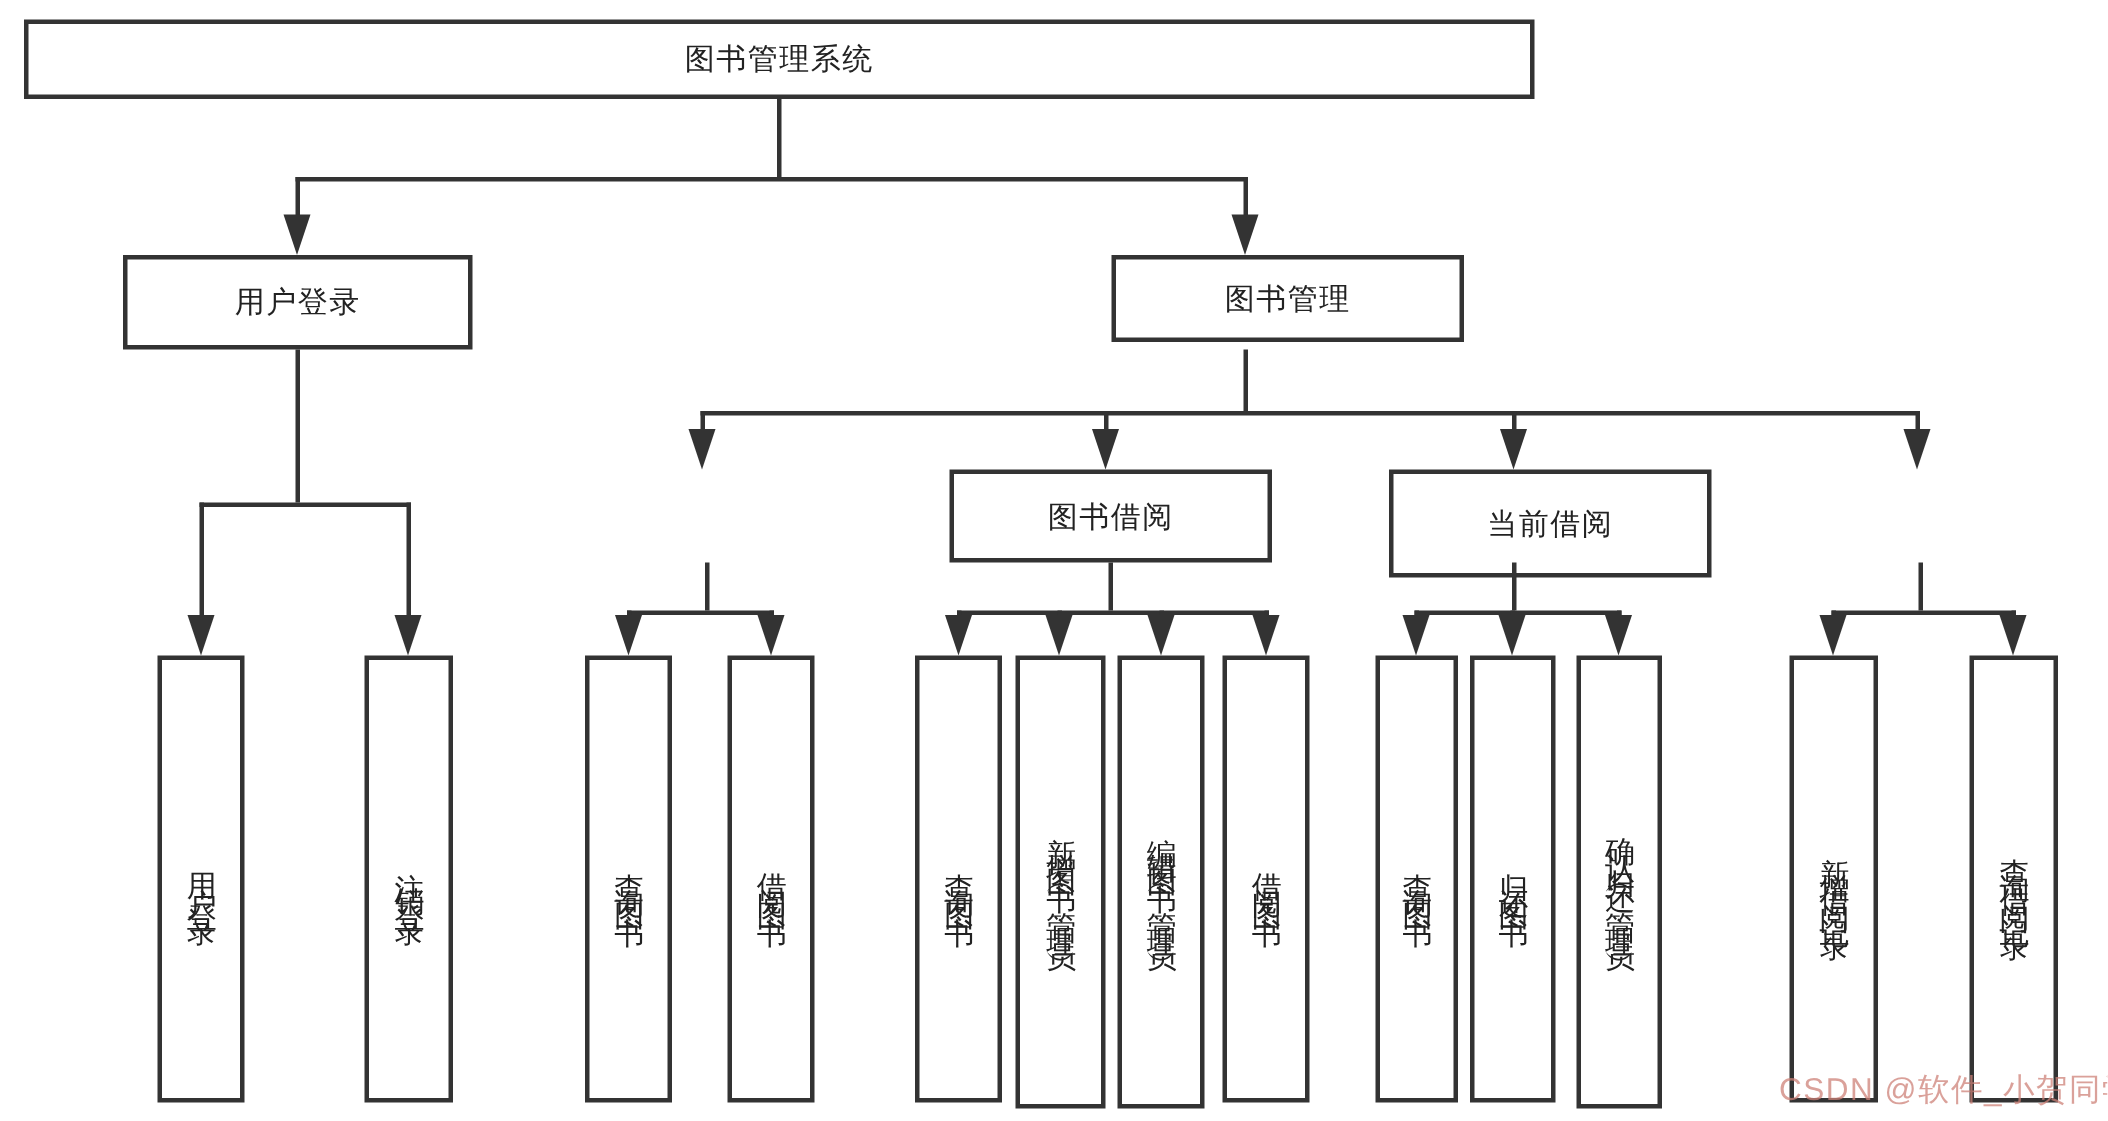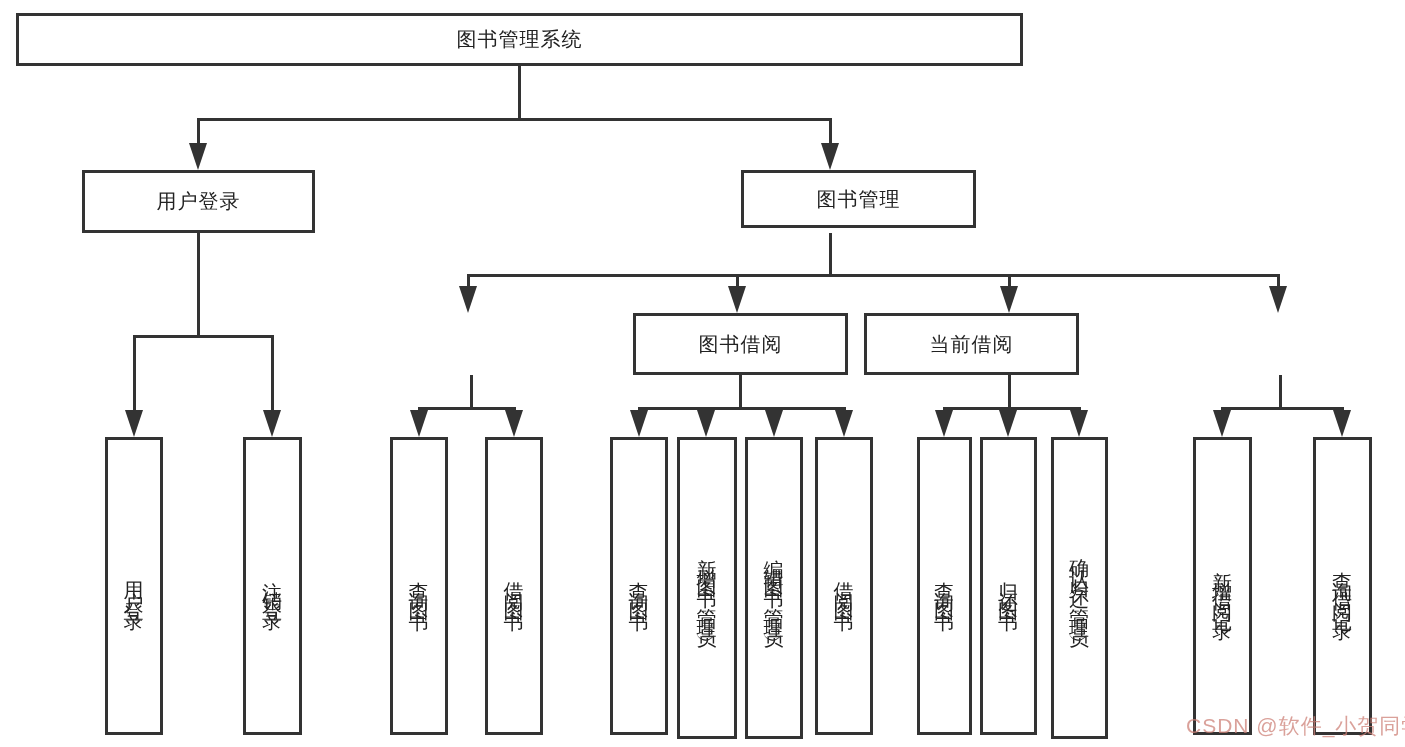--- a/index.html
+++ b/index.html
@@ -57,21 +57,21 @@
   <div class="box hbox" style="left:82px;top:170px;width:233px;height:63px;">
     <span>用户登录</span>
   </div>
   <div class="box hbox" style="left:716px;top:170px;width:235px;height:58px;margin-left:25px;">
     <span>图书管理</span>
   </div>
 
   <div class="box hbox" style="left:633px;top:313px;width:215px;height:62px;">
     <span>图书借阅</span>
   </div>
-  <div class="box hbox" style="left:864px;top:313px;width:215px;height:62px;">
+  <div class="box hbox" style="left:926px;top:313px;width:215px;height:72px;">
     <span>当前借阅</span>
   </div>
 
   <div class="box vbox" style="left:105px;top:437px;width:58px;height:298px;">
     <span>用户登录</span>
   </div>
   <div class="box vbox" style="left:243px;top:437px;width:59px;height:298px;">
     <span>注销登录</span>
   </div>
 

